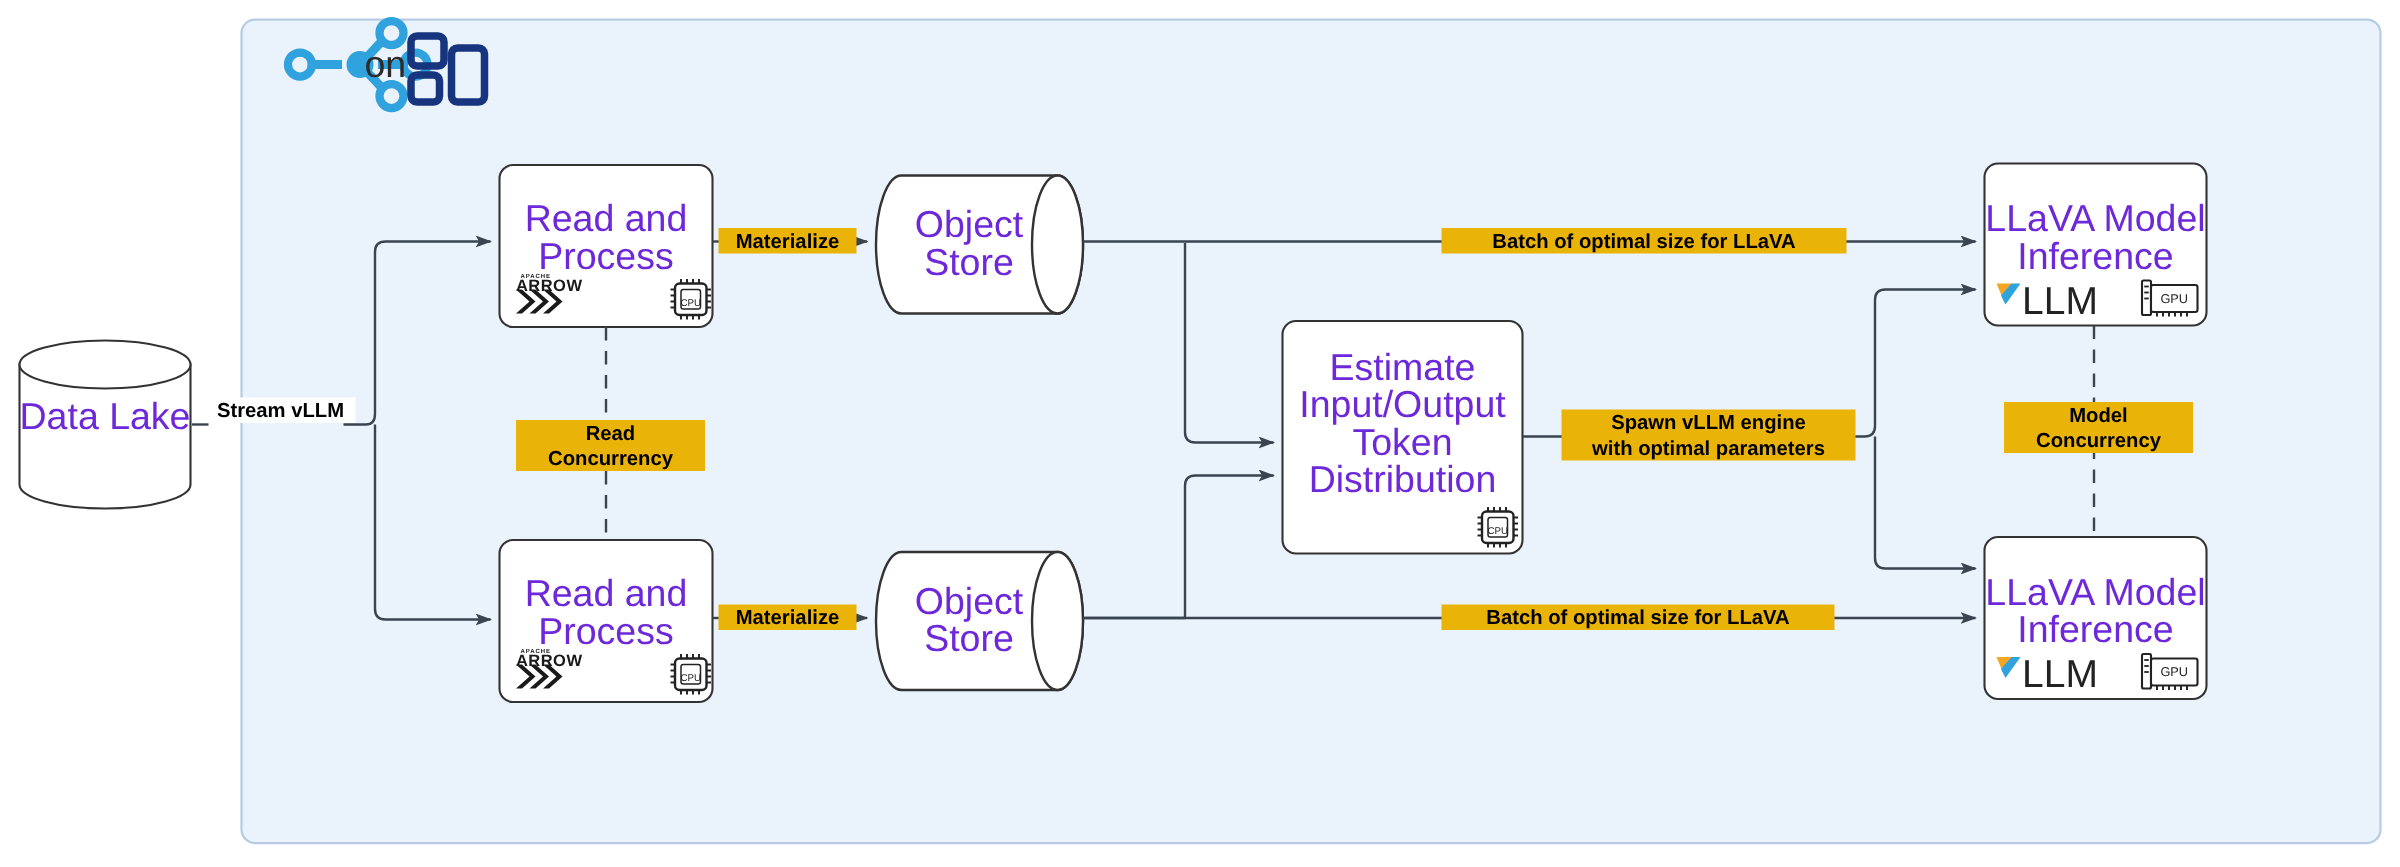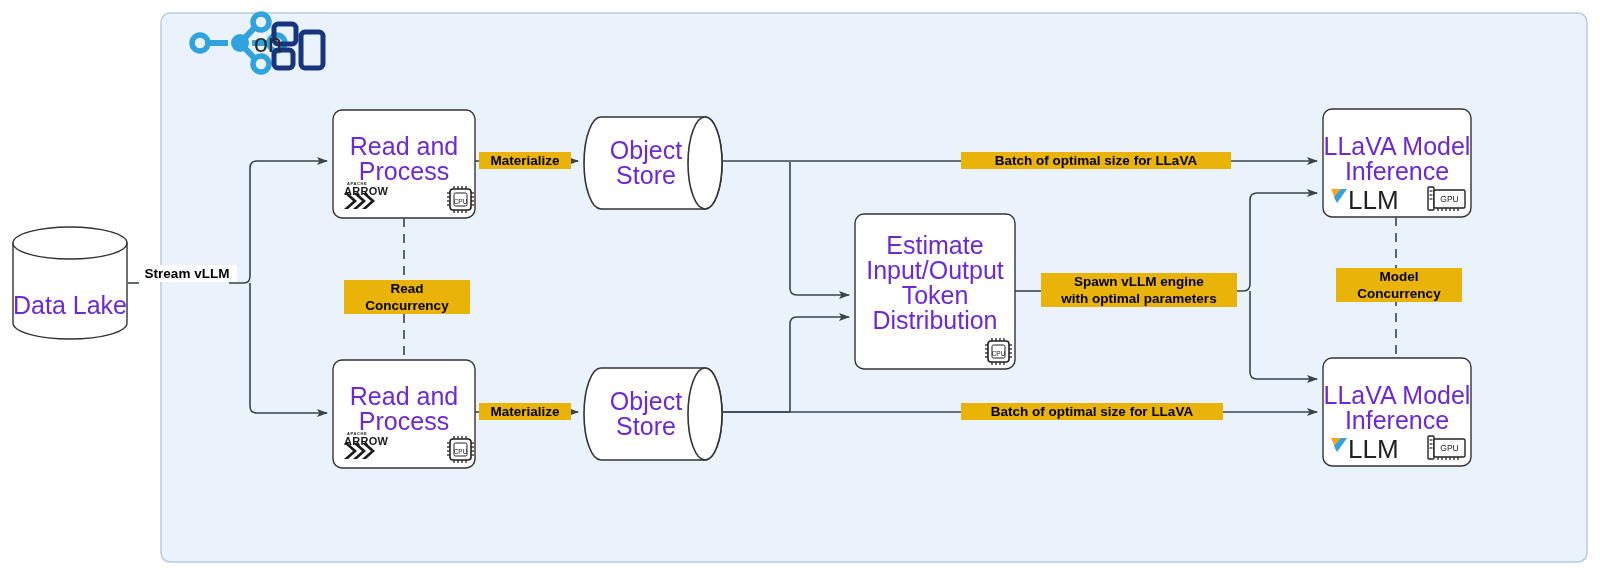--- a/index.html
+++ b/index.html
@@ -42,21 +42,20 @@
     background: #eab308;
     padding: 0 3px;
     white-space: pre-line;
   }
   .edge-label.on-white { background: #ffffff; }
   .header-text {
     position: absolute;
     font-family: "Liberation Sans", sans-serif;
     font-size: 25px;
     color: #2b2b2b;
-    margin-left: 11px;
   }
   .arrow-logo {
     position: absolute;
     width: 54px;
     height: 34px;
   }
   .arrow-logo .ap {
     position: absolute;
     top: 0; left: 6px;
     font-size: 4px;
@@ -303,21 +302,21 @@
       <path d="M1341,189 L1347,189 L1337,203 L1334,197 Z" fill="#30a2dd"></path>
     </g>
     <g>
       <path d="M1331,438 L1341,438 L1336,450 Z" fill="#f5a623"></path>
       <path d="M1341,438 L1347,438 L1337,452 L1334,446 Z" fill="#30a2dd"></path>
     </g>
   </svg>
 
   <div class="header-text" style="left:243px; top:29px;">on</div>
 
-  <div class="node-label" style="left:13px; top:266px; width:114px;margin-top:27px;">Data Lake</div>
+  <div class="node-label" style="left:13px; top:266px; width:114px;">Data Lake</div>
 
   <div class="node-label" style="left:333px; top:134px; width:142px;">Read and
 Process</div>
 
   <div class="node-label" style="left:333px; top:384px; width:142px;">Read and
 Process</div>
 
   <div class="node-label" style="left:591px; top:138px; width:110px;">Object
 Store</div>
 

